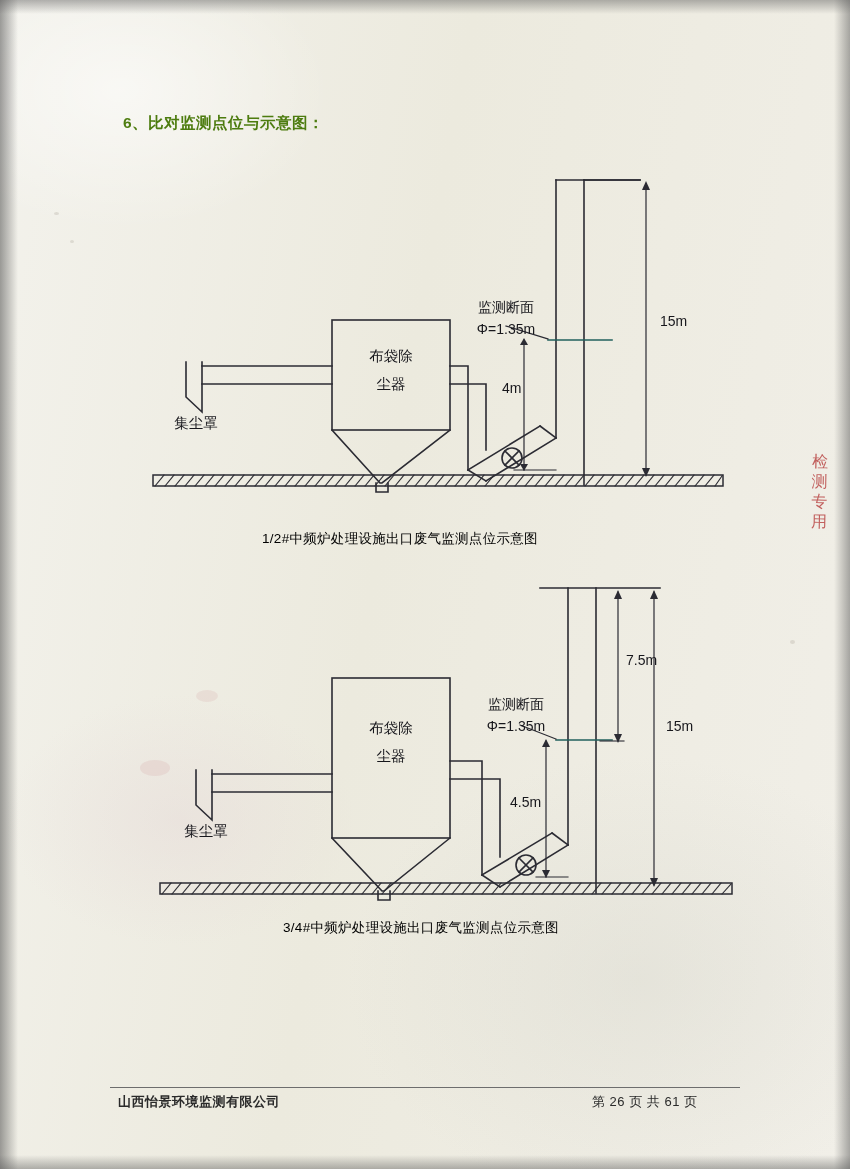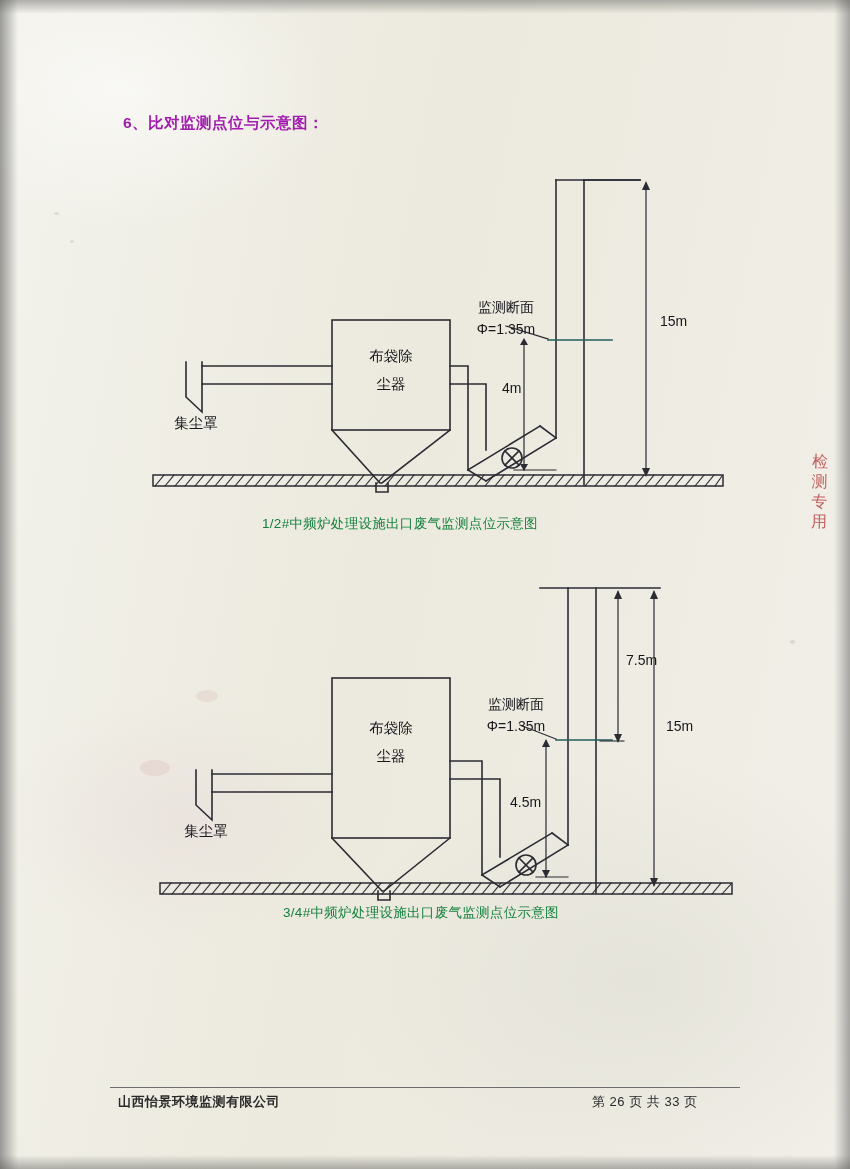--- a/index.html
+++ b/index.html
@@ -57,30 +57,31 @@
     inset: 0;
   }
 
   .heading {
     position: absolute;
     left: 123px;
     top: 113px;
     font-size: 15.5px;
     font-weight: bold;
     letter-spacing: 0.5px;
-    color: #a21caf;
+    color: #4d7c0f;
     white-space: nowrap;
   }
 
   .fig-caption {
     position: absolute;
     font-size: 13.5px;
-    color: #15803d;
+    color: #000000;
     white-space: nowrap;
     letter-spacing: 0.3px;
+    margin-top: 15px;
   }
   .caption-1 { left: 262px; top: 515px; }
   .caption-2 { left: 283px; top: 904px; }
 
   svg.diagram {
     position: absolute;
     left: 0;
     top: 0;
     overflow: visible;
   }
@@ -378,21 +379,21 @@
         <text x="510" y="242" font-size="14">4.5m</text>
         <text x="626" y="100" font-size="14">7.5m</text>
         <text x="666" y="166" font-size="14">15m</text>
       </g>
     </svg>
 
     <div class="fig-caption caption-2">3/4#中频炉处理设施出口废气监测点位示意图</div>
 
     <div class="footer-rule"></div>
     <div class="footer-left">山西怡景环境监测有限公司</div>
-    <div class="footer-right">第 26 页 共 33 页</div>
+    <div class="footer-right">第 26 页 共 61 页</div>
 
     <div class="stamp">检测专用</div>
 
     <div class="dust" style="left:54px;top:212px;width:5px;height:3px;"></div>
     <div class="dust" style="left:70px;top:240px;width:4px;height:3px;"></div>
     <div class="dust" style="left:790px;top:640px;width:5px;height:4px;"></div>
     <div class="dust" style="left:140px;top:760px;width:30px;height:16px;background:rgba(214,170,170,0.25);"></div>
     <div class="dust" style="left:196px;top:690px;width:22px;height:12px;background:rgba(214,170,170,0.22);"></div>
   </div>
 

